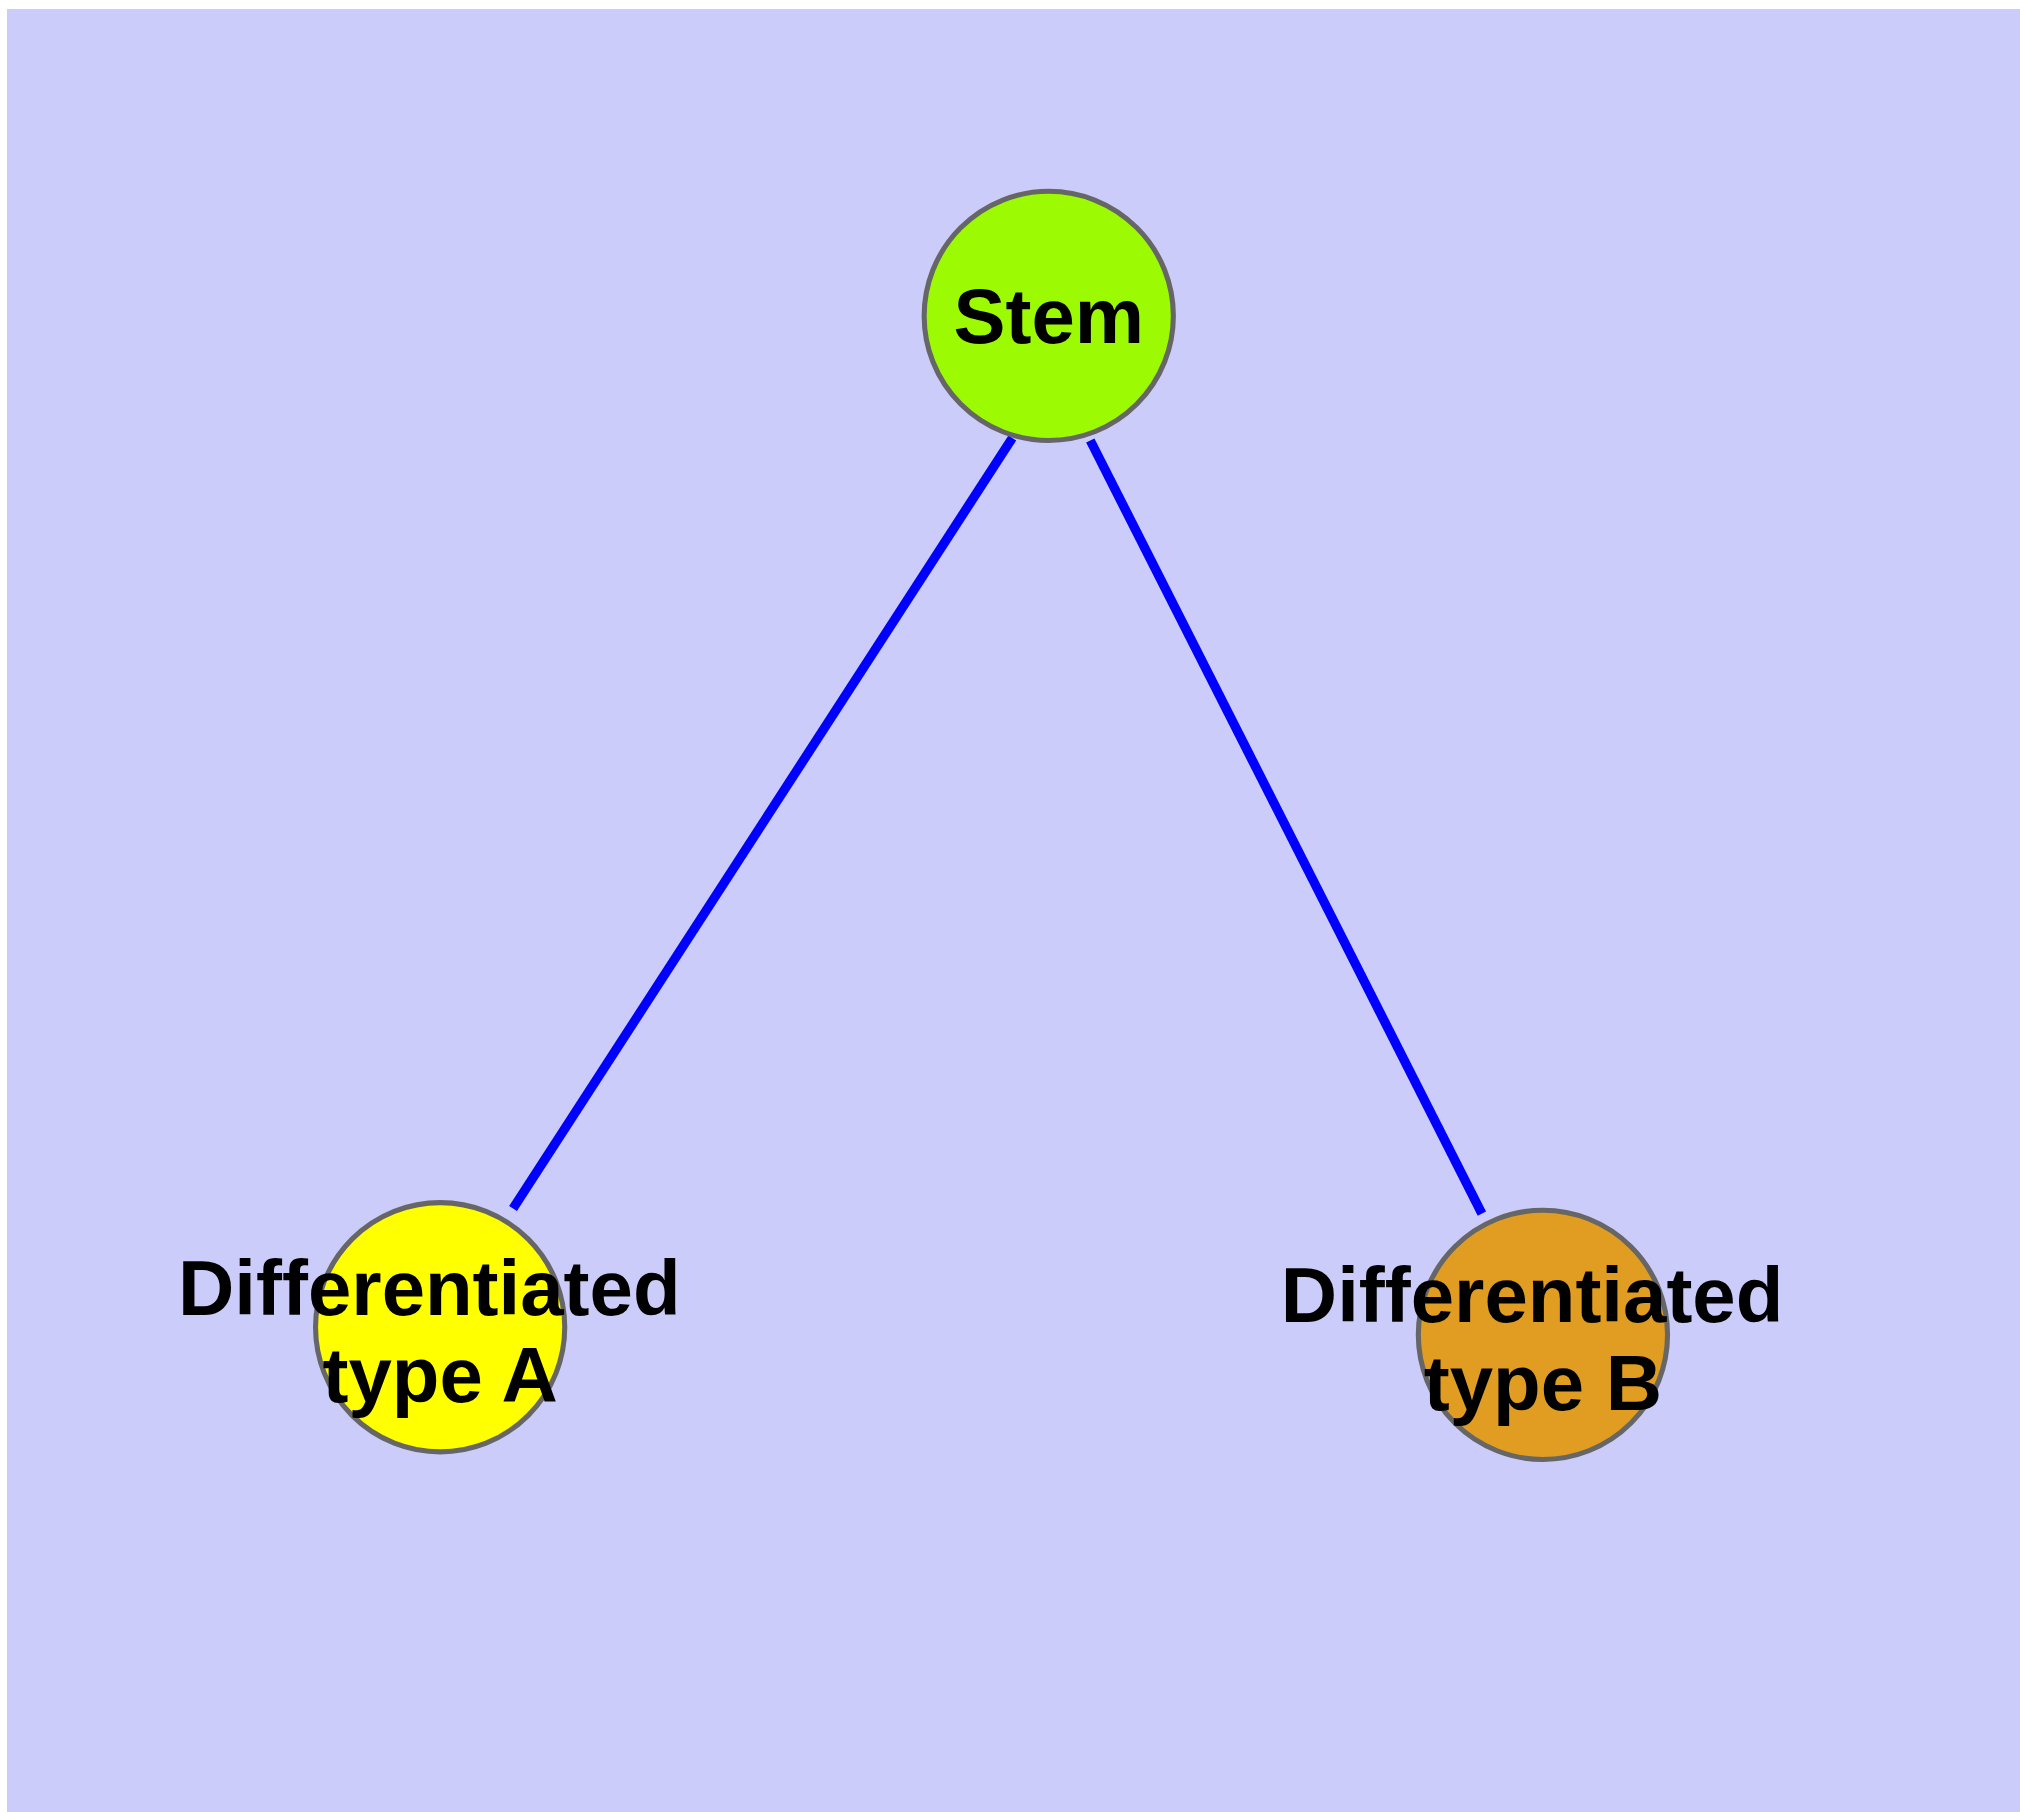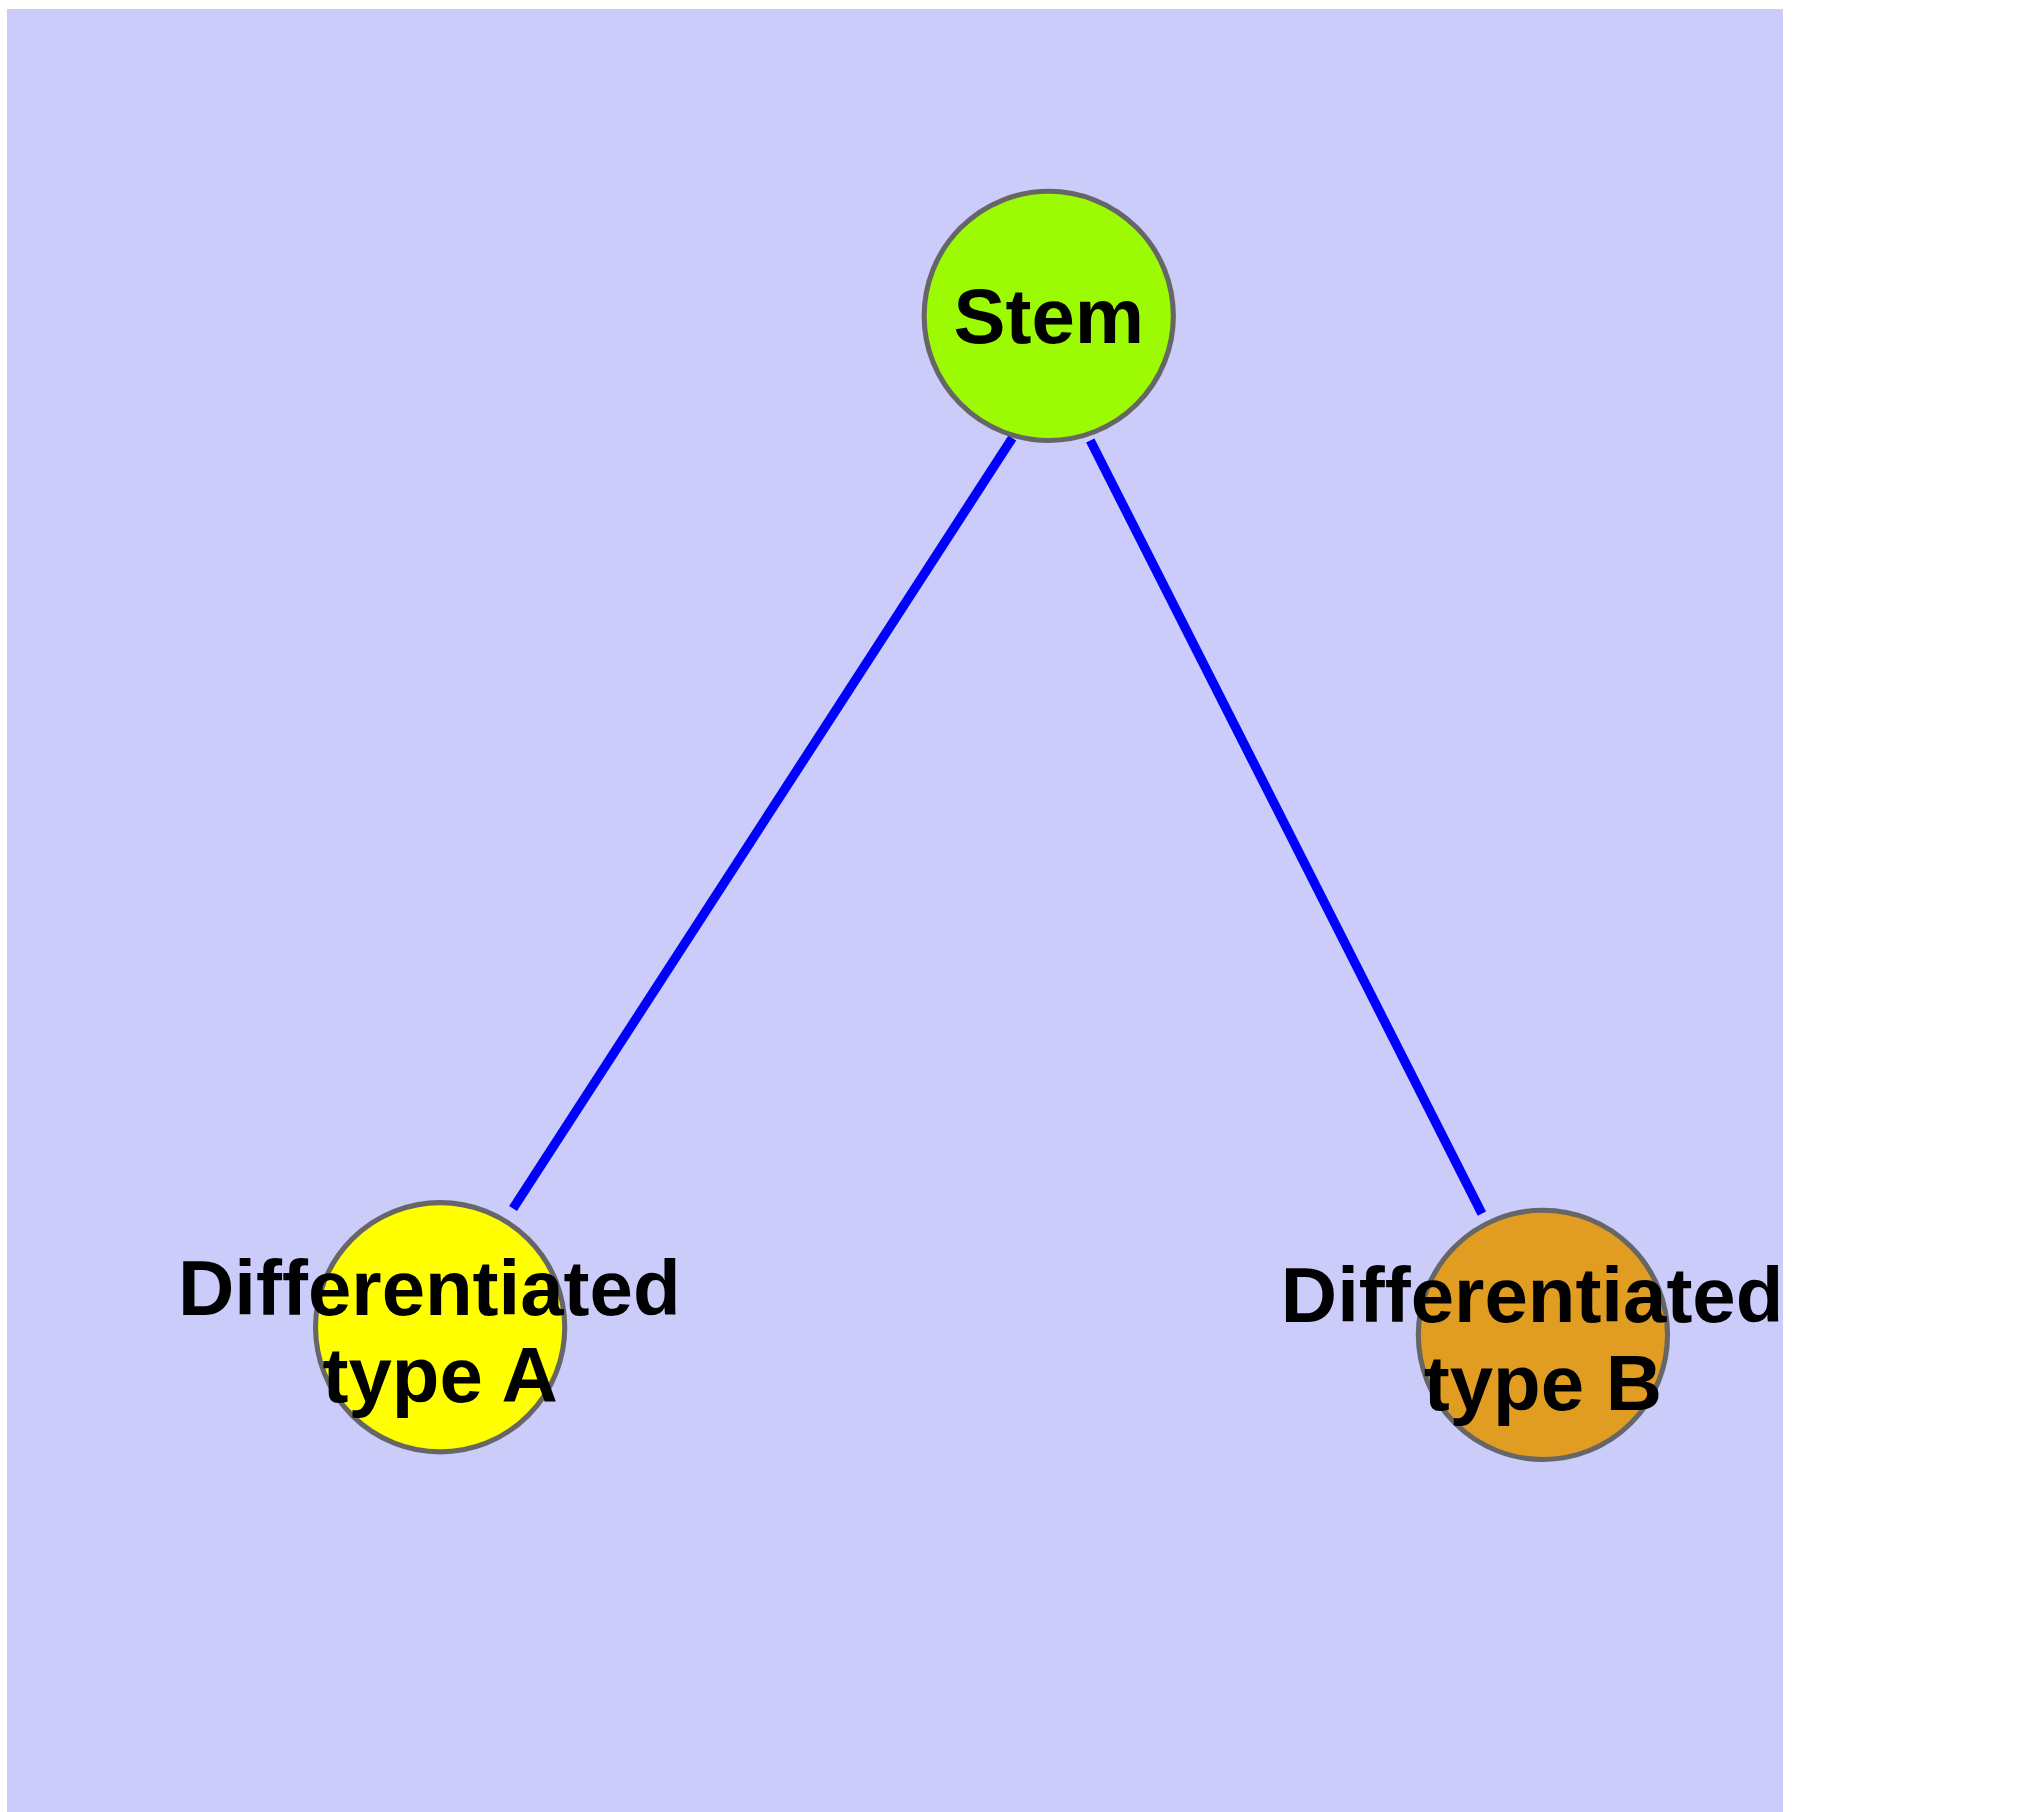--- a/index.html
+++ b/index.html
@@ -12,21 +12,21 @@
     width: 2021px;
     height: 1812px;
     background: #ffffff;
     overflow: hidden;
     font-family: "Liberation Sans", sans-serif;
   }
   #plot-area {
     position: absolute;
     left: 6.8px;
     top: 8.5px;
-    width: 1776px;
+    width: 2014px;
     height: 1804px;
     background: #ccccfa;
   }
   svg.graph-svg {
     position: absolute;
     left: 0;
     top: 0;
     width: 2014px;
     height: 1804px;
     display: block;

